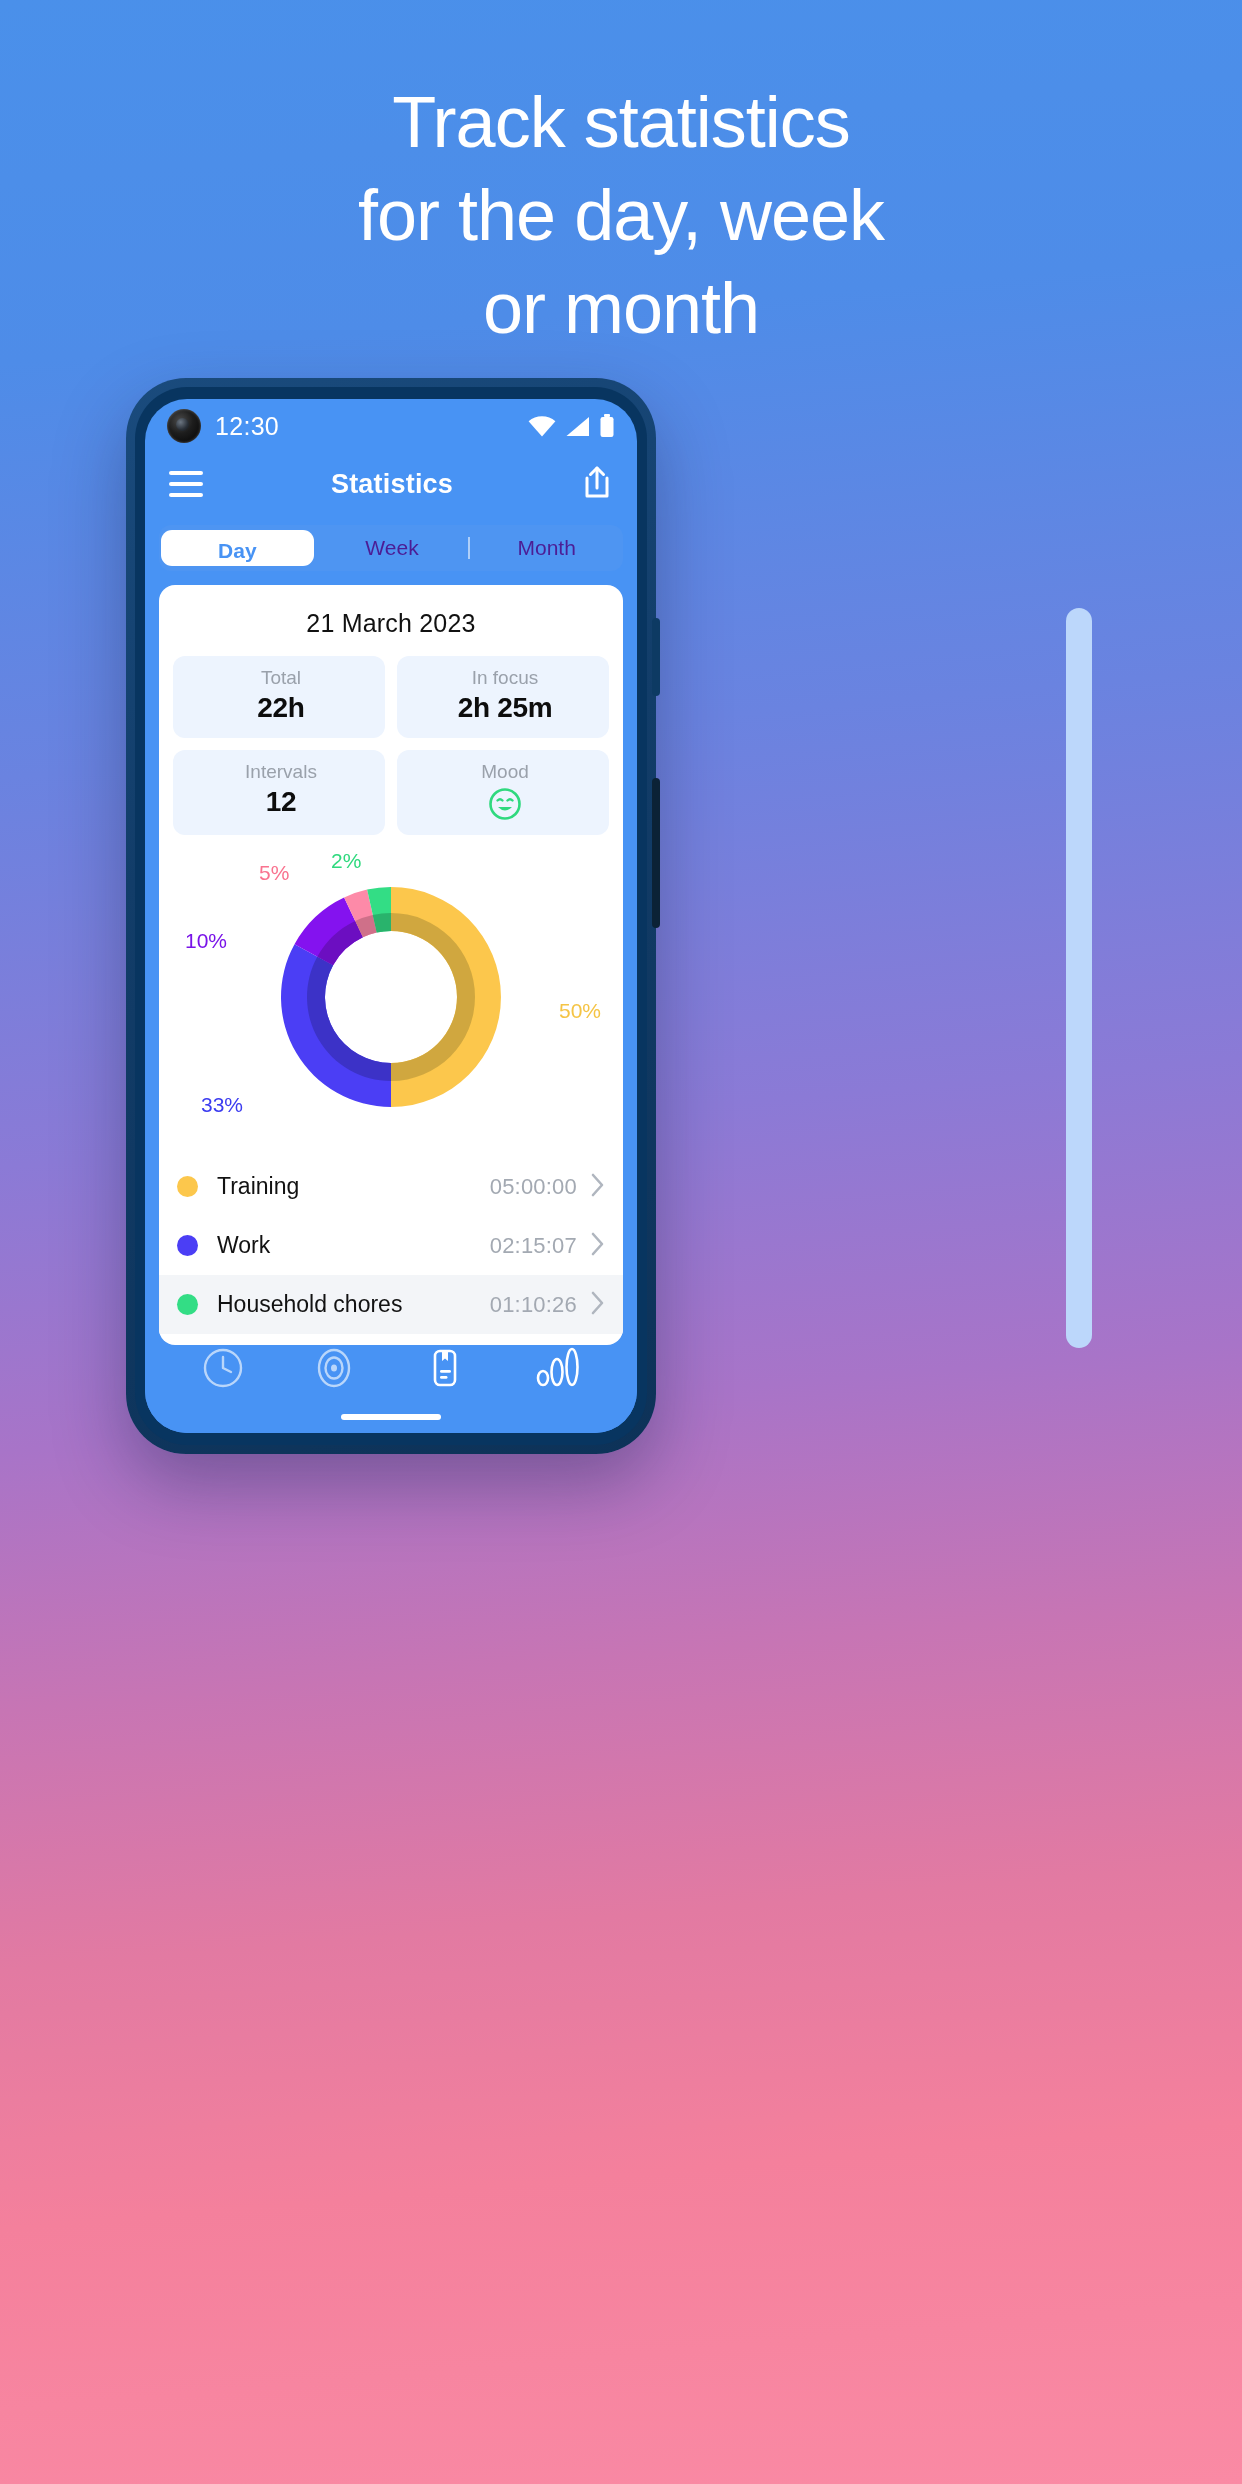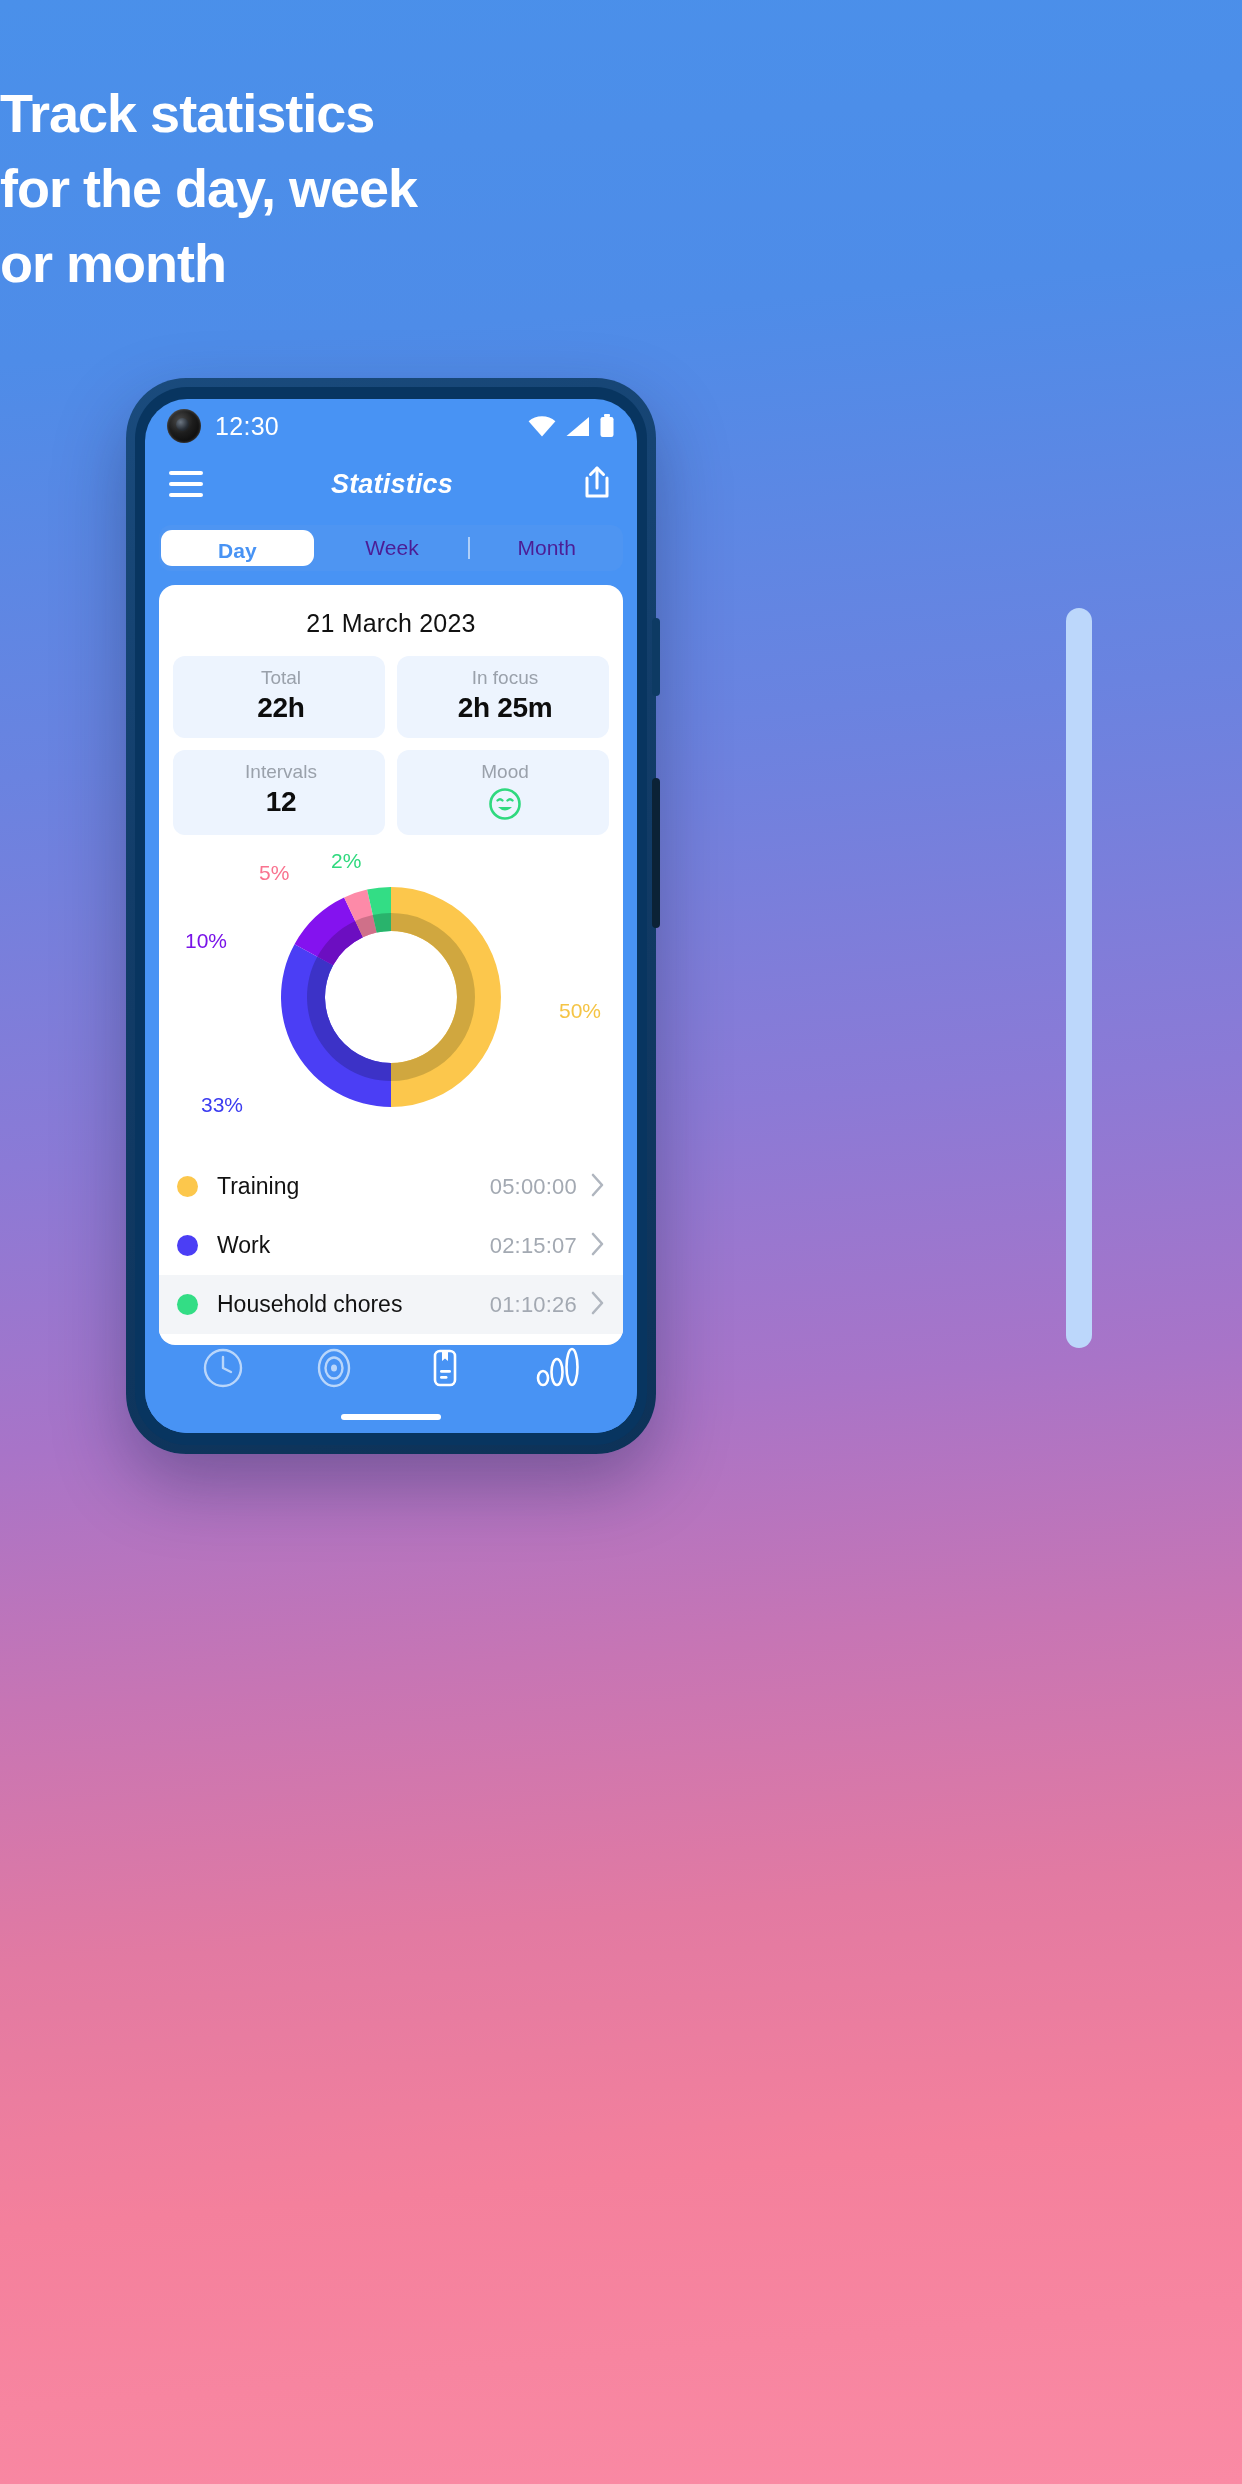--- a/index.html
+++ b/index.html
@@ -6,22 +6,22 @@
   html,body { width:1242px; height:2484px; }
   body {
     font-family:"Liberation Sans", sans-serif;
     background:linear-gradient(175deg,#4a90ea 0%,#4e8ce8 14%,#6a83e0 30%,#8b7ad6 45%,#a874c8 56%,#c775b4 66%,#e27aa2 76%,#f4809c 86%,#fa8aa4 100%);
     overflow:hidden; position:relative;
   }
 
   
   .headline{
     position:absolute; top:86px; left:0; right:0;
-    text-align:left; color:#fff;
-    font-size:54px; font-weight:bold; line-height:1.0;
+    text-align:center; color:#fff;
+    font-size:72px; font-weight:normal; line-height:1.0;
     letter-spacing:-1px;
   }
   .headline span{ display:block; margin-bottom:21px; }
 
   
   .phone{
     position:absolute; left:126px; top:378px;
     width:530px; height:1076px;
     border-radius:60px;
     background:linear-gradient(160deg,#1a4b7d 0%,#123d69 40%,#0d3258 100%);
@@ -84,21 +84,20 @@
   .appbar{
     height:62px; display:flex; align-items:center;
     padding:0 24px; position:relative;
   }
   .hamburger{ width:34px; display:flex; flex-direction:column; gap:7px; cursor:pointer; }
   .hamburger i{ display:block; height:4px; background:#fff; border-radius:2px; }
   .appbar-title{
     position:absolute; left:2px; right:0; text-align:center;
     color:#fff; font-size:27px; font-weight:bold; letter-spacing:.2px;
     pointer-events:none;
-    font-style:italic;
   }
   .share-btn{ margin-left:auto; z-index:2; cursor:pointer; }
 
   
   .tabs{
     margin:10px 14px 0 14px; height:46px;
     background:#4e95f2; border-radius:12px;
     display:flex; align-items:center; position:relative;
   }
   .tab{

